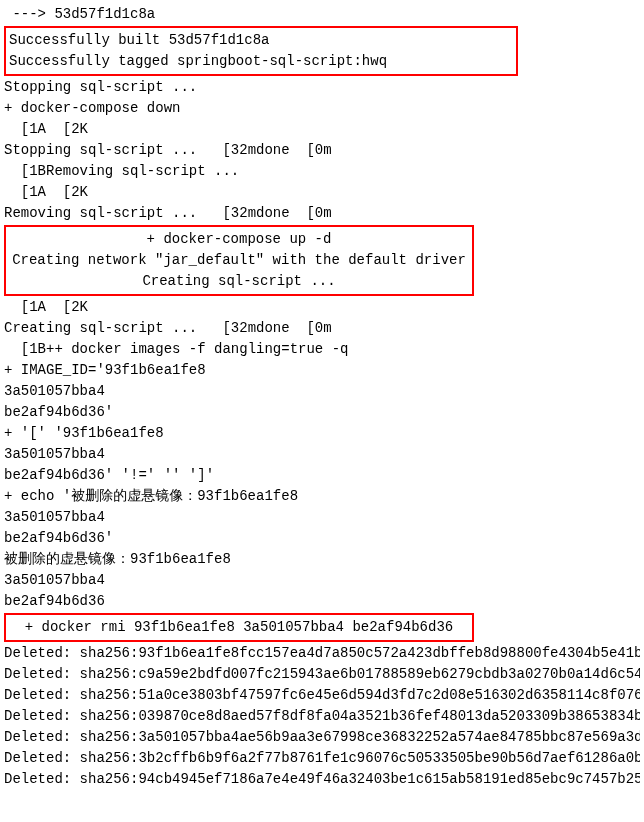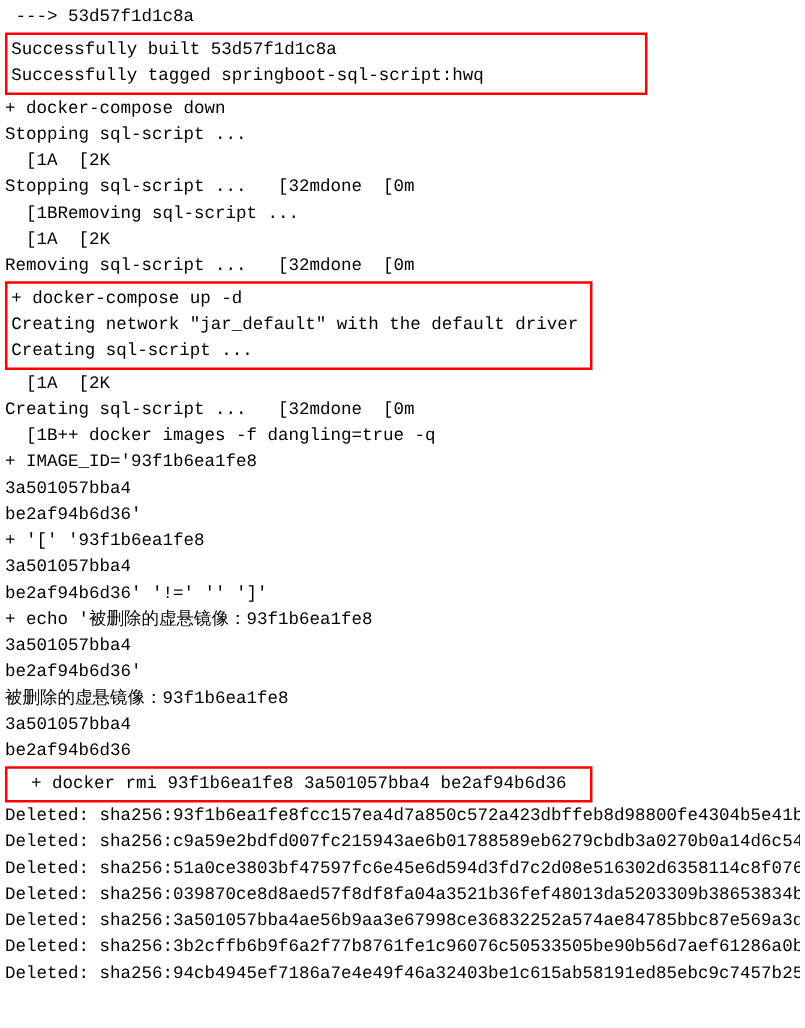--- a/index.html
+++ b/index.html
@@ -26,39 +26,40 @@
       margin: 1px 0;
       display: block;
       width: fit-content;
       min-width: 200px;
     }
     .hl-box-wide {
       width: 514px;
     }
     .hl-box-med {
       width: 470px;
+      text-align: center;
     }
     .hl-box-rmi {
       width: 470px;
       text-align: center;
     }
   </style>
 </head>
 <body>
 
 <div id="c-lines">
     <div class="line"> ---&gt; 53d57f1d1c8a</div>
   </div>
 <div class="hl-box hl-box-wide" id="c-box1">
     <div class="line">Successfully built 53d57f1d1c8a</div>
     <div class="line">Successfully tagged springboot-sql-script:hwq</div>
   </div>
 <div id="c-between1">
+    <div class="line">Stopping sql-script ...</div>
     <div class="line">+ docker-compose down</div>
-    <div class="line">Stopping sql-script ...</div>
     <div class="line">  [1A  [2K</div>
     <div class="line">Stopping sql-script ...   [32mdone  [0m</div>
     <div class="line">  [1BRemoving sql-script ...</div>
     <div class="line">  [1A  [2K</div>
     <div class="line">Removing sql-script ...   [32mdone  [0m</div>
   </div>
 <div class="hl-box hl-box-med" id="c-box2">
     <div class="line">+ docker-compose up -d</div>
     <div class="line">Creating network "jar_default" with the default driver</div>
     <div class="line">Creating sql-script ...</div>

